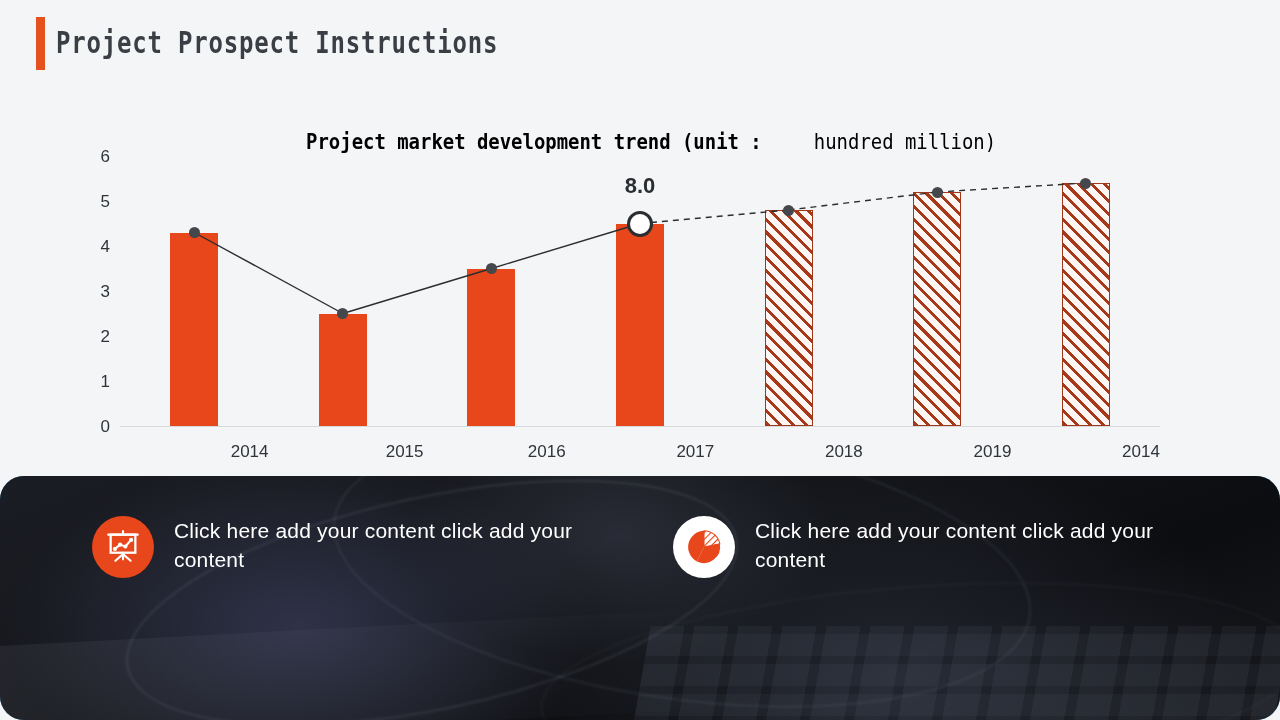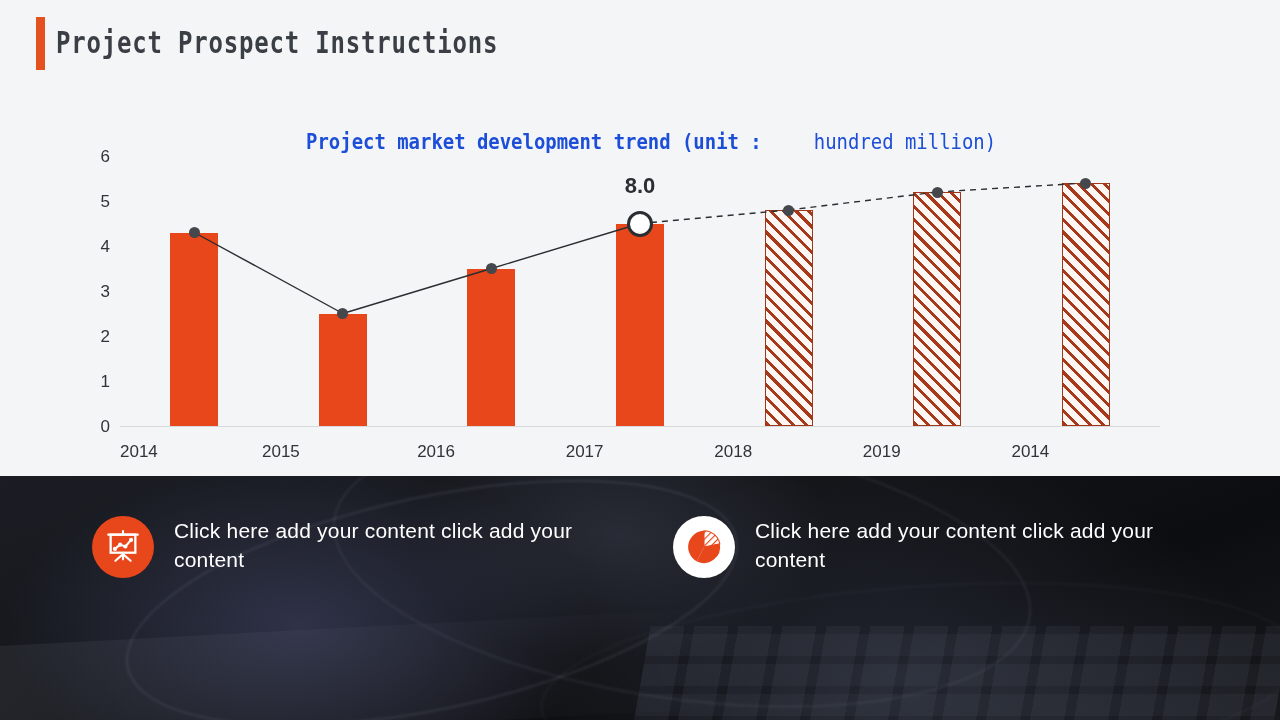--- a/index.html
+++ b/index.html
@@ -22,21 +22,21 @@
   .logo{
     position:absolute;right:40px;top:31px;
     font-size:25px;color:#9aa0a6;letter-spacing:1.2px;
     font-weight:300;
   }
   
   .chart-region{position:absolute;left:0;top:95px;width:1280px;height:381px;background:#f4f5f7;}
   .chart-title{
     position:absolute;left:0;top:34px;width:1280px;text-align:center;
     font-family:"DejaVu Sans Mono", monospace;
-    font-size:22px;color:#1d4ed8;white-space:nowrap;
+    font-size:22px;color:#000000;white-space:nowrap;
   }
   .chart-title .ct-bold{font-weight:bold;transform:scaleX(.86);display:inline-block;transform-origin:center;}
   .chart-title .ct-light{font-weight:normal;transform:scaleX(.86);display:inline-block;transform-origin:center;}
 
   .plot{position:absolute;left:120px;top:0;width:1040px;height:381px;}
   .axis-line{position:absolute;left:0;bottom:49px;width:1040px;height:1px;background:#d8d9db;}
 
   .ylabels{position:absolute;left:76px;top:0;width:34px;height:381px;}
   .ylabel{position:absolute;right:0;font-size:17px;color:#2f3439;text-align:right;line-height:1;}
 
@@ -46,40 +46,40 @@
   .bar.solid{background:#e8461b;}
   .bar.hatched{
     background:
       repeating-linear-gradient(45deg,
         #a8381a 0px,#a8381a 3px,
         #fdf6f2 3px,#fdf6f2 9px);
     border:1.5px solid #a0371a;
   }
 
   .xlabels{position:absolute;left:0;bottom:14px;width:1040px;height:26px;}
-  .xlabel{position:absolute;bottom:0;width:148.5px;text-align:left;font-size:17px;color:#2f3439;}
+  .xlabel{position:absolute;bottom:0;width:148.5px;text-align:right;font-size:17px;color:#2f3439;}
 
   .linelayer{position:absolute;left:0;top:0;width:1040px;height:381px;pointer-events:none;}
 
   .marker{
     position:absolute;width:11px;height:11px;margin-left:-5.5px;margin-top:-5.5px;
     border-radius:50%;background:#44474b;
   }
   .marker.highlight{
     width:26px;height:26px;margin-left:-13px;margin-top:-13px;
     background:#ffffff;border:3.5px solid #2b2e31;box-sizing:border-box;
   }
   .point-label{
     position:absolute;font-size:22px;font-weight:bold;color:#2b2e31;
     transform:translateX(-50%);white-space:nowrap;
   }
   
   .footer{
     position:absolute;left:0;top:476px;width:1280px;height:244px;
-    background:#0369a1;overflow:hidden;
+    background:#0369a1;overflow:hidden;border-radius:24px;
   }
   .footer-photo{
     position:absolute;inset:0;
     background:
       radial-gradient(ellipse 420px 240px at 300px 150px, rgba(70,74,110,.55) 0%, rgba(20,22,28,0) 70%),
       radial-gradient(ellipse 500px 300px at 900px 200px, rgba(60,66,84,.45) 0%, rgba(16,18,22,0) 72%),
       radial-gradient(ellipse 300px 180px at 620px 60px, rgba(90,96,120,.30) 0%, rgba(16,18,22,0) 70%),
       linear-gradient(160deg,#1b1d24 0%,#14161a 38%,#0c0d10 70%,#17191d 100%);
   }
   .footer-streak{
@@ -166,21 +166,21 @@
     <svg class="linelayer" viewBox="0 0 1040 381" preserveAspectRatio="none">
         <line x1="74.28571428571429" y1="137.5" x2="222.8571428571429" y2="218.5" stroke="#2b2e31" stroke-width="1.4"></line>
         <line x1="222.8571428571429" y1="218.5" x2="371.42857142857144" y2="173.5" stroke="#2b2e31" stroke-width="1.4"></line>
         <line x1="371.42857142857144" y1="173.5" x2="520.0000000000001" y2="128.5" stroke="#2b2e31" stroke-width="1.4"></line>
         <line x1="520.0000000000001" y1="128.5" x2="668.5714285714287" y2="115" stroke="#2b2e31" stroke-width="1.4" stroke-dasharray="6 5"></line>
         <line x1="668.5714285714287" y1="115" x2="817.1428571428572" y2="97" stroke="#2b2e31" stroke-width="1.4" stroke-dasharray="6 5"></line>
         <line x1="817.1428571428572" y1="97" x2="965.7142857142859" y2="87.99999999999997" stroke="#2b2e31" stroke-width="1.4" stroke-dasharray="6 5"></line>
       </svg>
     <div class="xlabels">
         <div class="xlabel" style="left: 0px;">2014</div>
-        <div class="xlabel" style="left: 142px; margin-top: 28px;">2015</div>
+        <div class="xlabel" style="left: 155px; margin-top: 28px;">2015</div>
         <div class="xlabel" style="left: 297.143px;">2016</div>
         <div class="xlabel" style="left: 445.714px;">2017</div>
         <div class="xlabel" style="left: 594.286px;">2018</div>
         <div class="xlabel" style="left: 742.857px;">2019</div>
         <div class="xlabel" style="left: 891.429px;">2014</div>
       </div>
   <div class="marker" style="left: 74.2857px; top: 137.5px;"></div>
       <div class="marker" style="left: 222.857px; top: 218.5px;"></div>
       <div class="marker" style="left: 371.429px; top: 173.5px;"></div>
       <div class="marker highlight" style="left: 520px; top: 128.5px;"></div>

